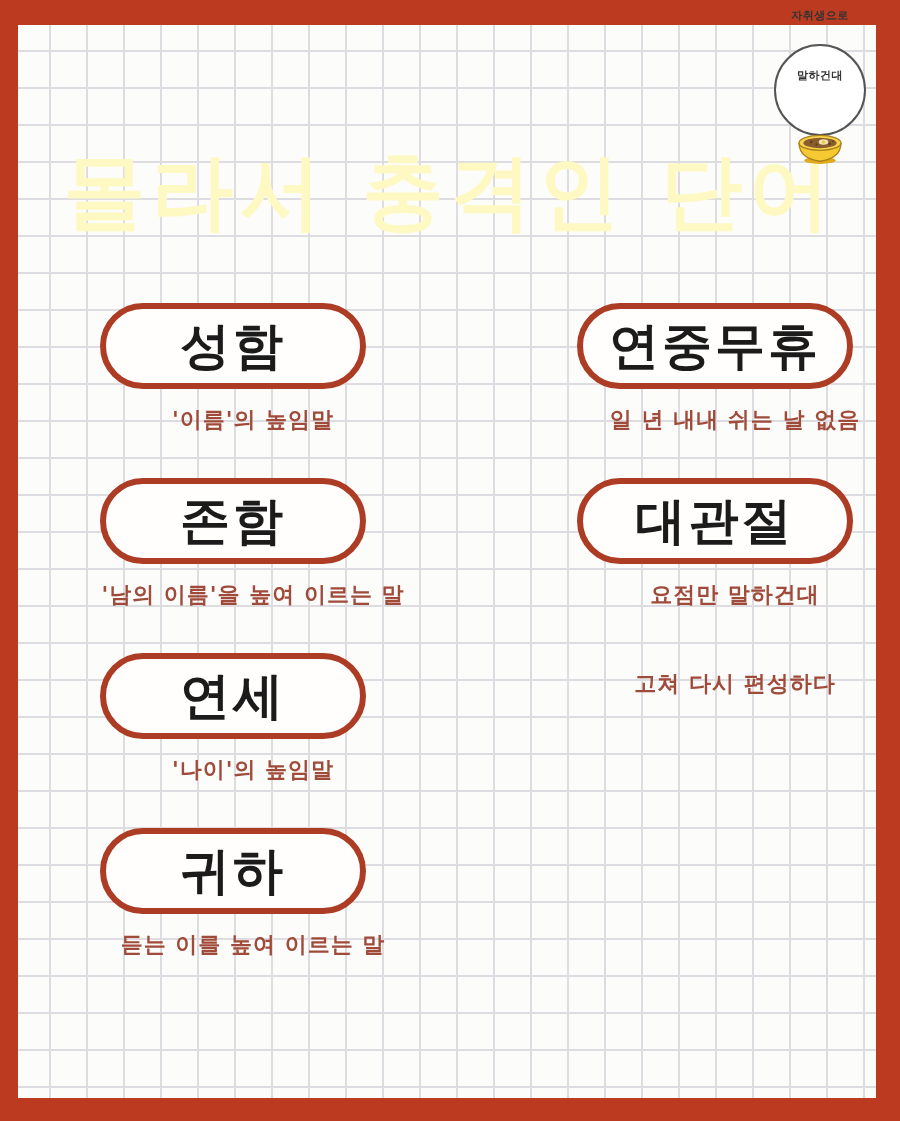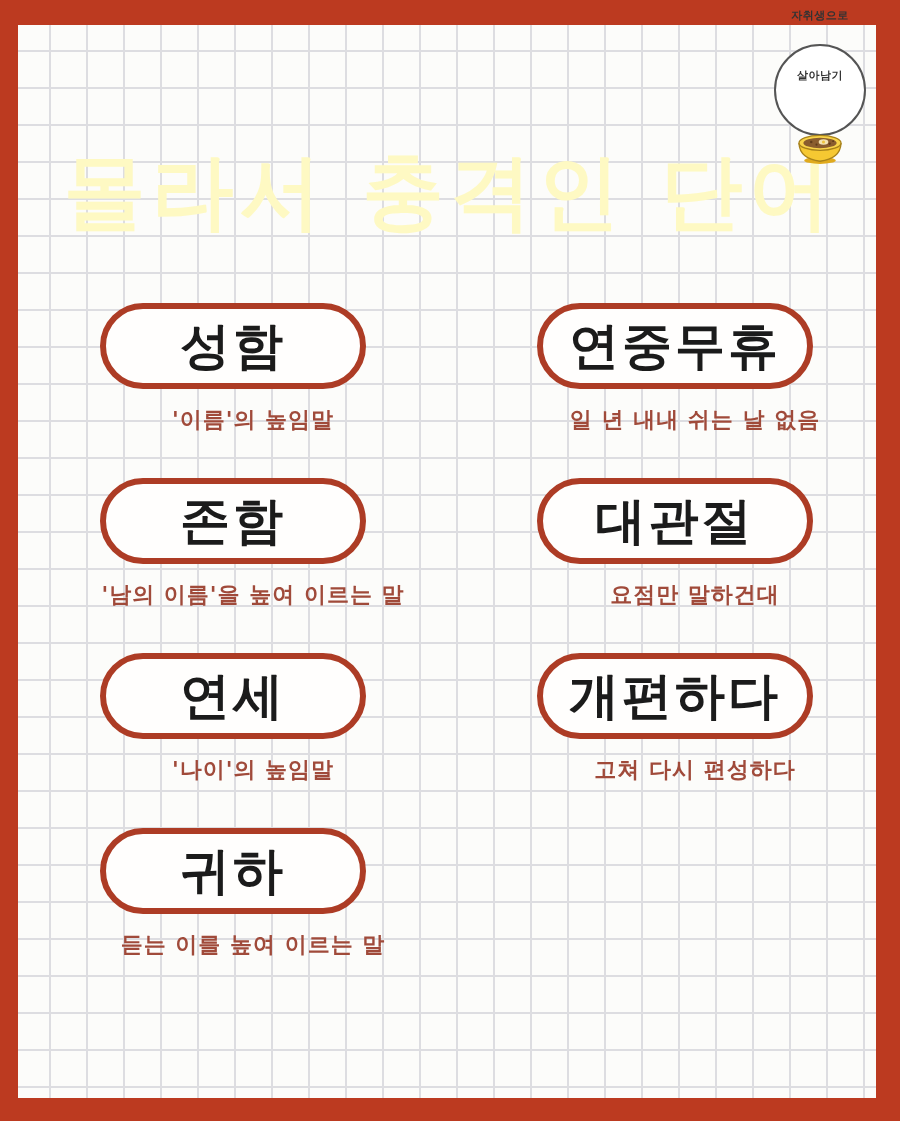--- a/index.html
+++ b/index.html
@@ -59,21 +59,21 @@
     color:#fef9c3;
     letter-spacing:6px;
     z-index:2;
   }
   .column{
     position:absolute;top:303px;
     display:flex;flex-direction:column;
     z-index:2;
   }
   .column.left{left:48px;width:370px;}
-  .column.right{left:500px;width:350px;}
+  .column.right{left:540px;width:350px;}
   .entry{
     height:175px;
     display:flex;flex-direction:column;
     align-items:center;
   }
   .pill{
     width:266px;height:86px;
     background:#fffefd;
     border:6px solid var(--box-outline);
     border-radius:46px;
@@ -96,21 +96,21 @@
   }
 </style>
 </head>
 <body>
 
 <div class="card">
   <div class="paper"></div>
 
   <div class="logo">
     <div class="logo-text">자취생으로</div>
-    <div class="logo-text">살아남기</div>
+    <div class="logo-text">말하건대</div>
     <div class="logo-bowl">
       <svg width="56" height="36" viewBox="0 0 64 40">
         <ellipse cx="32" cy="33" rx="18" ry="4" fill="#e0aa1d"></ellipse>
         <path d="M8 14 Q9 31 32 34 Q55 31 56 14 Z" fill="#f6c832" stroke="#a8821a" stroke-width="1.5"></path>
         <ellipse cx="32" cy="13" rx="24" ry="8.5" fill="#f9d44a" stroke="#a8821a" stroke-width="1.5"></ellipse>
         <ellipse cx="32" cy="13" rx="19" ry="6" fill="#8a5d2e"></ellipse>
         <circle cx="22" cy="12" r="1.4" fill="#5f3c1a"></circle>
         <circle cx="28" cy="15" r="1.2" fill="#5f3c1a"></circle>
         <circle cx="43" cy="14" r="1.3" fill="#5f3c1a"></circle>
         <circle cx="47" cy="11" r="1.1" fill="#5f3c1a"></circle>
@@ -156,19 +156,16 @@
       </div>
       <div class="definition">일 년 내내 쉬는 날 없음</div>
     </div>
     <div class="entry">
       <div class="pill">
         <span class="word">대관절</span>
       </div>
       <div class="definition">요점만 말하건대</div>
     </div>
     <div class="entry">
-      <div class="pill">
-        <span class="word">개편하다</span>
-      </div>
       <div class="definition">고쳐 다시 편성하다</div>
     </div>
   </div>
 </div>
 
 </body></html>

